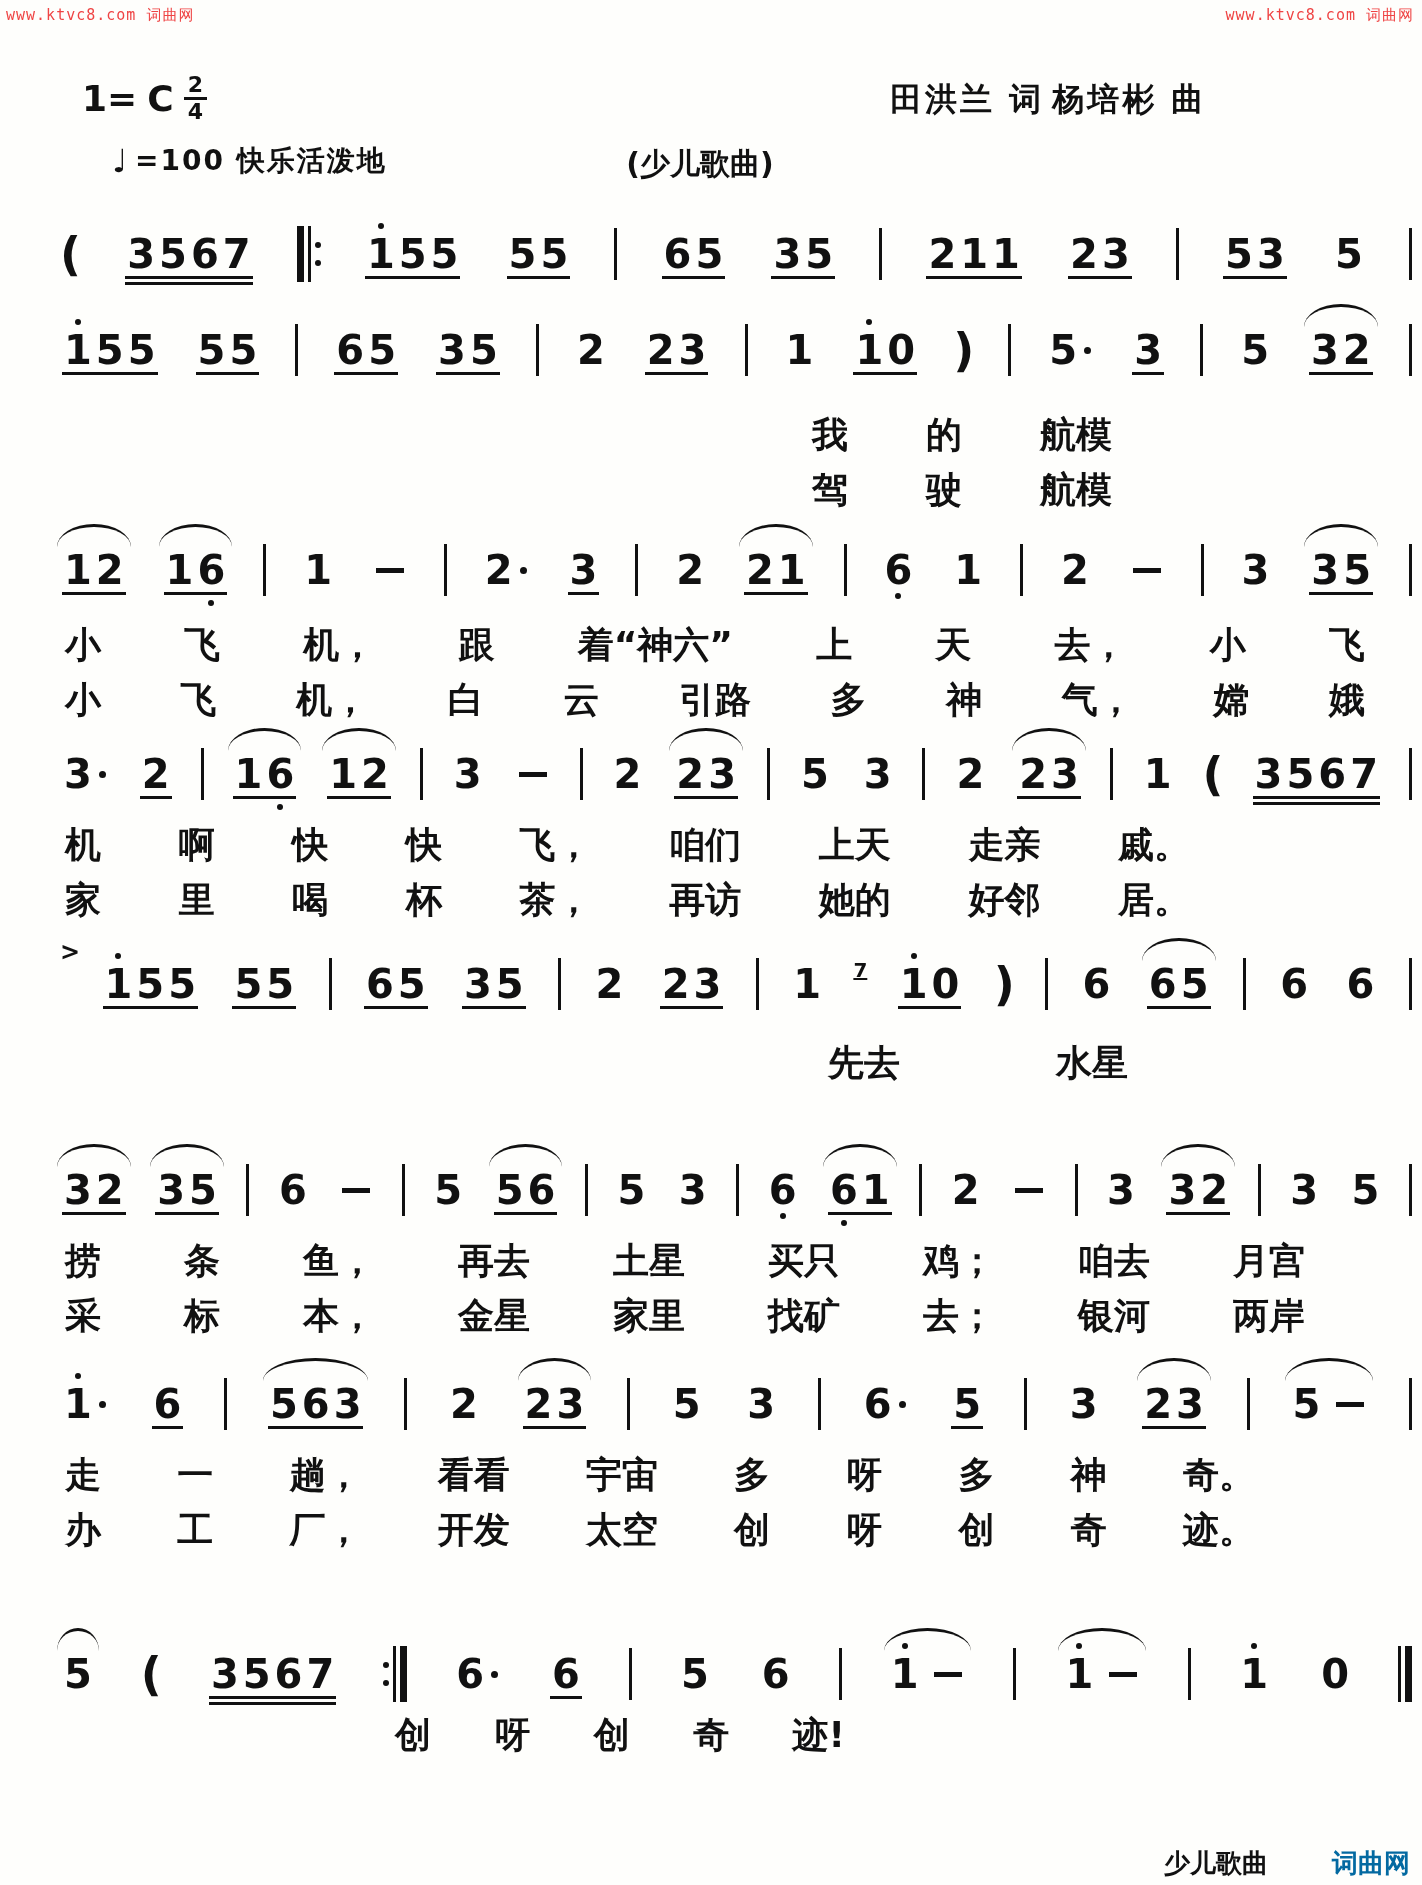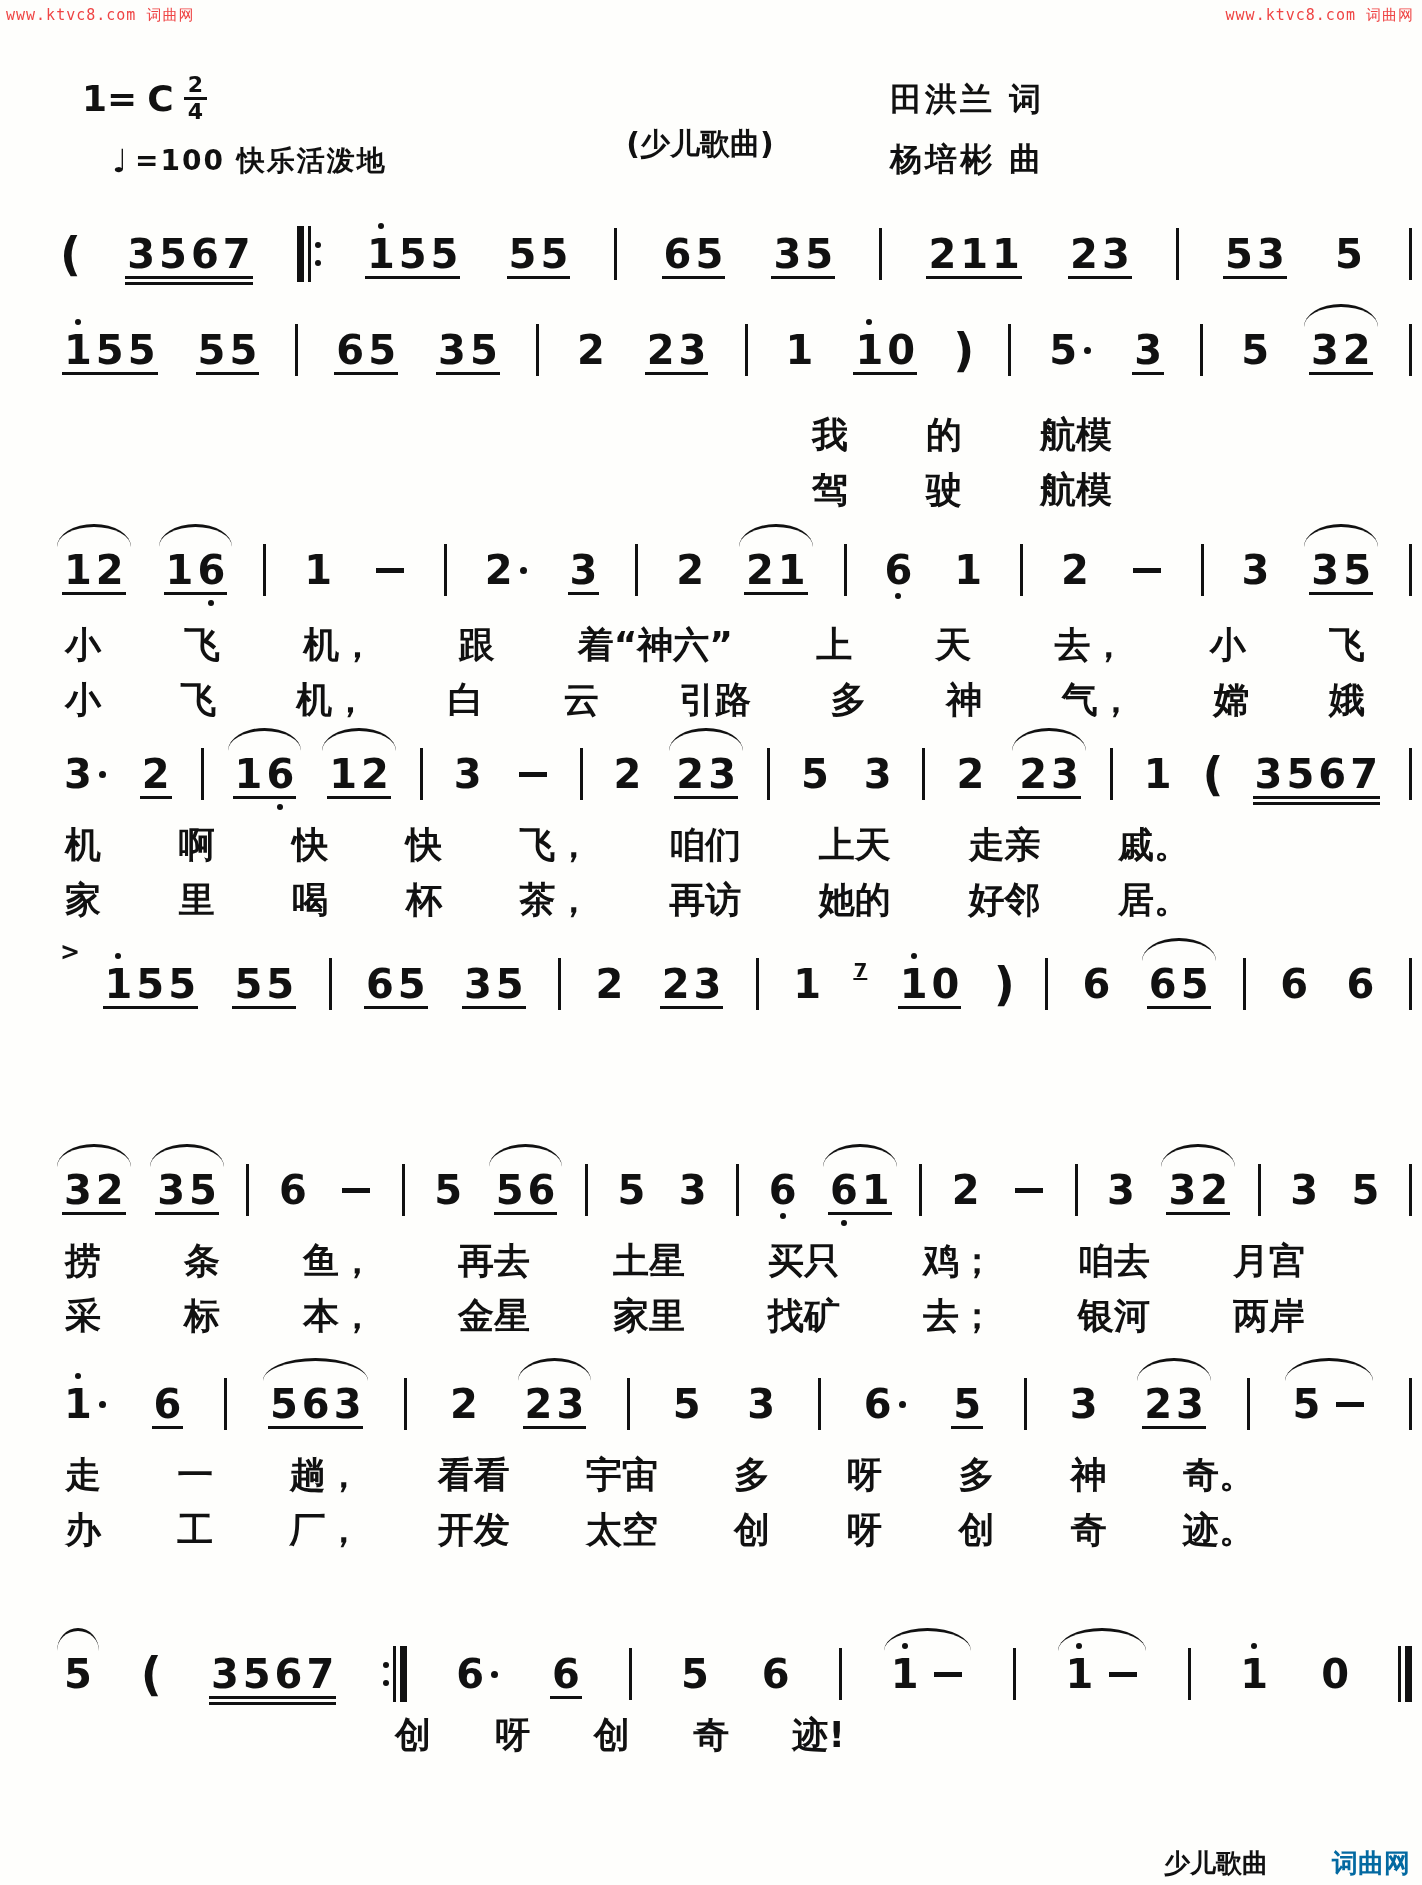--- a/index.html
+++ b/index.html
@@ -7,32 +7,32 @@
         font-family:"DejaVu Sans",sans-serif;color:#111;}
 
   
   .wm{position:absolute;font:15px "DejaVu Sans Mono",monospace;color:#ef4444;letter-spacing:1px;}
   #wm-l{left:6px;top:6px;}
   #wm-r{right:8px;top:6px;}
 
   
   #title{position:absolute;left:350px;top:38px;width:590px;text-align:center;
          font-size:68px;font-weight:bold;letter-spacing:5px;}
-  #subtitle{position:absolute;left:590px;top:124px;width:220px;text-align:center;
+  #subtitle{position:absolute;left:590px;top:144px;width:220px;text-align:center;
             font-size:30px;font-weight:bold;}
   #key{position:absolute;left:82px;top:74px;display:flex;align-items:center;gap:10px;
        font-size:36px;font-weight:bold;}
   .frac{display:inline-flex;flex-direction:column;align-items:center;line-height:1;
         font-size:22px;font-weight:bold;}
   .frac .ftop{border-bottom:3px solid #111;padding:0 4px 1px;}
   .frac .fbot{padding-top:1px;}
   #tempo{position:absolute;left:112px;top:142px;display:flex;align-items:center;gap:6px;
          font-size:28px;font-weight:bold;letter-spacing:2px;}
   #tempo .nq{font-size:32px;}
-  #credits{position:absolute;left:890px;top:78px;display:flex;flex-direction:column;gap:16px;
+  #credits{position:absolute;left:890px;top:78px;display:flex;flex-direction:row;gap:8px;
            font-size:32px;font-weight:bold;letter-spacing:3px;}
 
   
   .mline{position:absolute;left:60px;width:1352px;height:64px;display:flex;
          justify-content:space-between;align-items:center;
          font-size:40px;font-weight:bold;line-height:1;}
   #m0{top:222px}#m1{top:318px}#m2{top:538px}#m3{top:742px}
   #m4{top:952px}#m5{top:1158px}#m6{top:1372px}#m7{top:1642px}
 
   .tok{position:relative;display:inline-flex;align-items:center;padding:0 2px;}
@@ -692,20 +692,24 @@
         <span class="syl">喝</span>
         <span class="syl">杯</span>
         <span class="syl">茶，</span>
         <span class="syl">再访</span>
         <span class="syl">她的</span>
         <span class="syl">好邻</span>
         <span class="syl">居。</span>
       </span>
     </div>
   <div id="lyr3" class="lyr">
+      <span class="row">
+        <span class="syl">先去</span>
+        <span class="syl">水星</span>
+      </span>
     </div>
   <div id="lyr4" class="lyr">
       <span class="row">
         <span class="syl">捞</span>
         <span class="syl">条</span>
         <span class="syl">鱼，</span>
         <span class="syl">再去</span>
         <span class="syl">土星</span>
         <span class="syl">买只</span>
         <span class="syl">鸡；</span>

